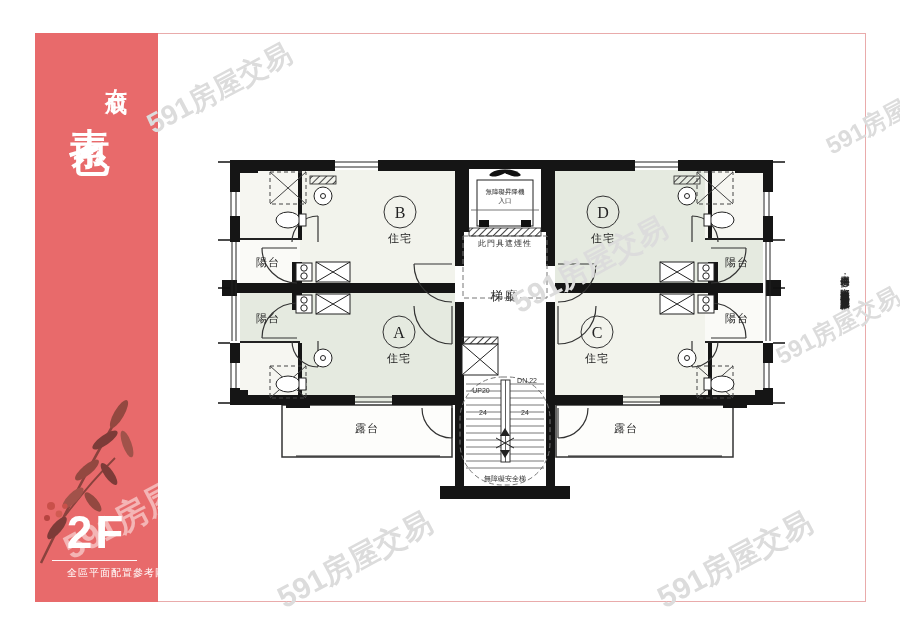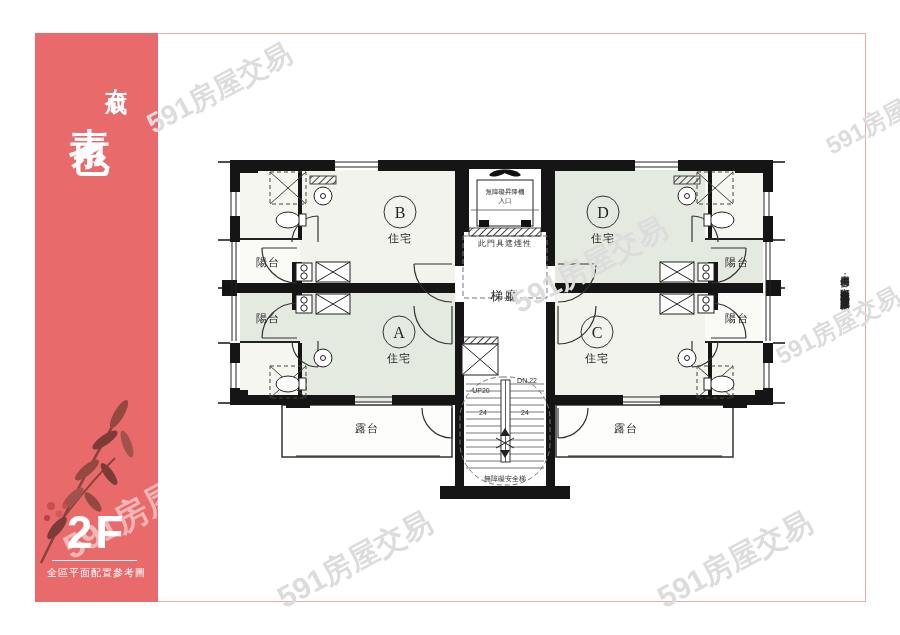--- a/index.html
+++ b/index.html
@@ -11,21 +11,21 @@
   .sidebar{position:absolute;left:35px;top:33px;width:123px;height:569px;background:#e86a6b;}
   .brand-small{position:absolute;left:66px;top:37px;writing-mode:vertical-rl;
                color:#ffffff;font-size:22px;font-weight:700;letter-spacing:5px;}
   .brand-large{position:absolute;left:28px;top:62px;writing-mode:vertical-rl;
                color:#ffffff;font-size:40px;font-weight:700;letter-spacing:9px;}
   .leaves{position:absolute;left:0;top:345px;}
   .floor{position:absolute;left:0;top:472px;width:100%;text-align:center;
          color:#ffffff;font-size:46px;font-weight:700;letter-spacing:3px;}
   .sidebar-divider{position:absolute;left:17px;right:21px;top:527px;height:1px;
          background:rgba(255,255,255,.95);}
-  .caption{position:absolute;left:0;top:533px;width:100%;text-align:center;
+  .caption{position:absolute;left:8px;top:533px;width:100%;text-align:right;
          color:#ffffff;font-size:10px;letter-spacing:1px;}
   
   .plan{position:absolute;left:0;top:0;}
   .plan text{font-family:"Liberation Sans",sans-serif;fill:#222;}
   .plan .letter{font-family:"Liberation Serif",serif;font-size:16px;fill:#222;}
   .plan .lbl{font-size:11px;letter-spacing:1px;}
   .plan .hall-lbl{font-size:12.5px;letter-spacing:2px;}
   .plan .tiny{font-size:6.5px;}
   .plan .note{font-size:8px;letter-spacing:1px;fill:#333;}
   .plan .stairtxt{font-size:7px;fill:#333;}

